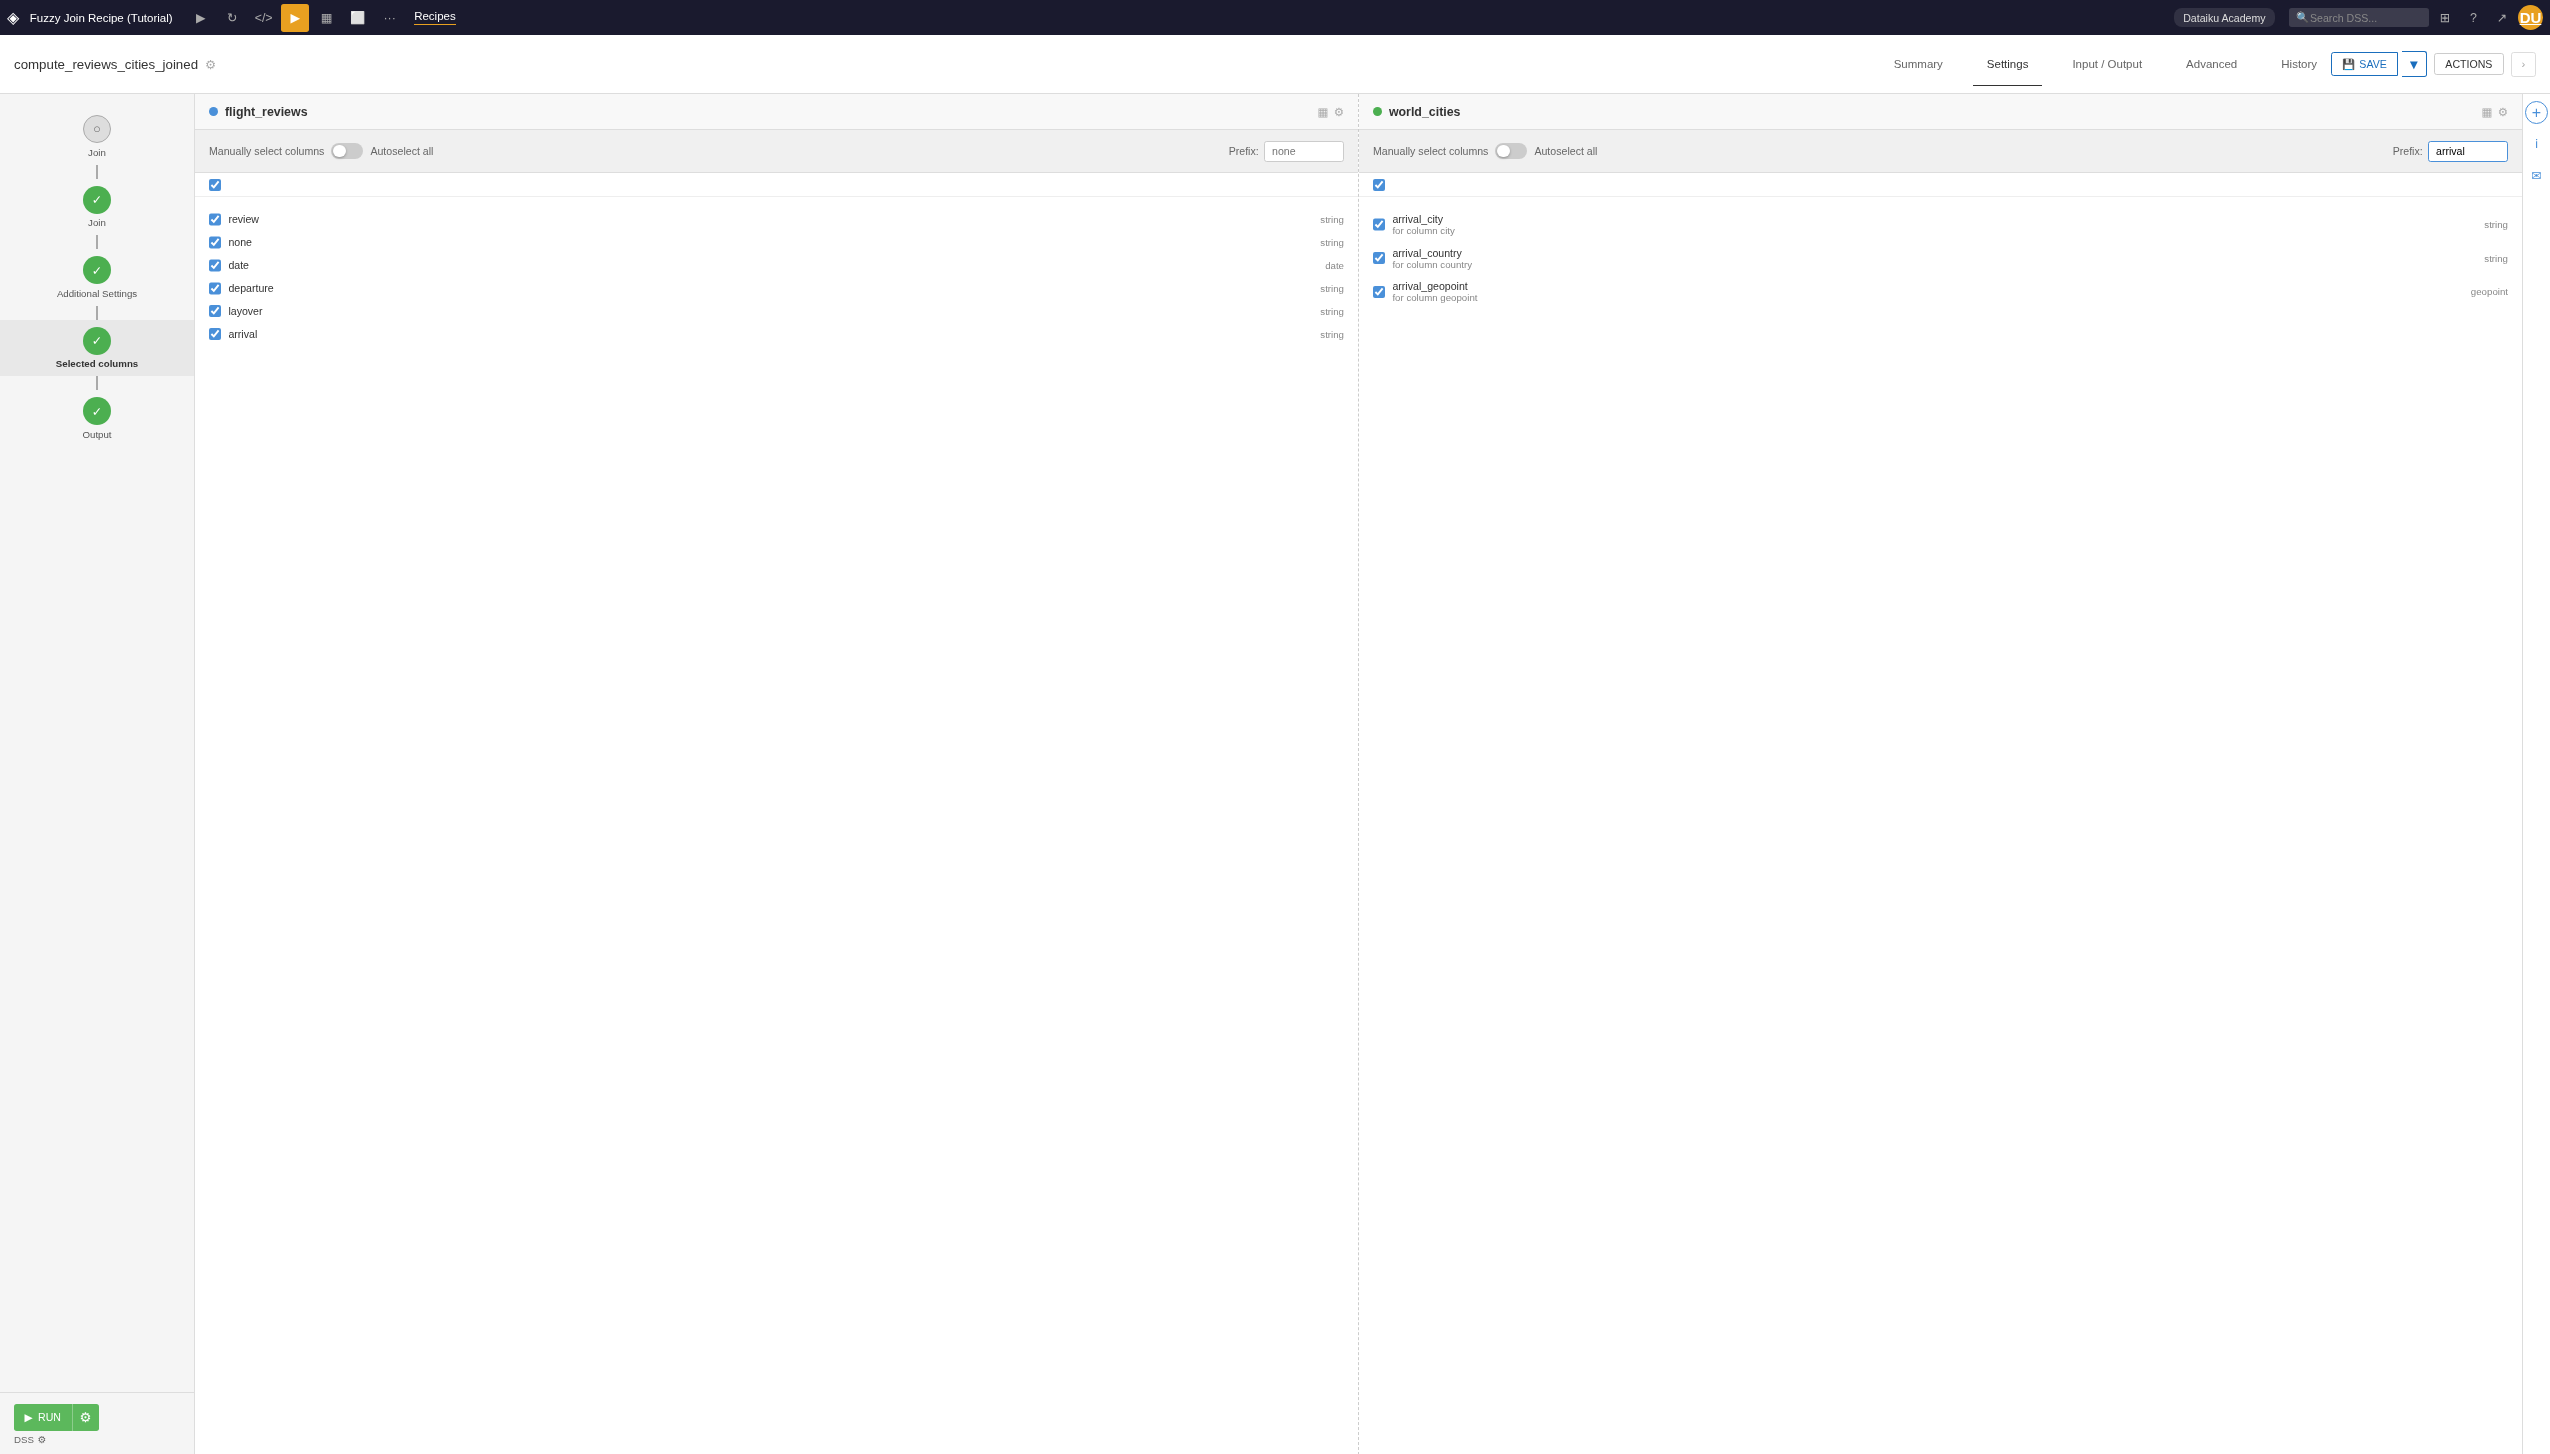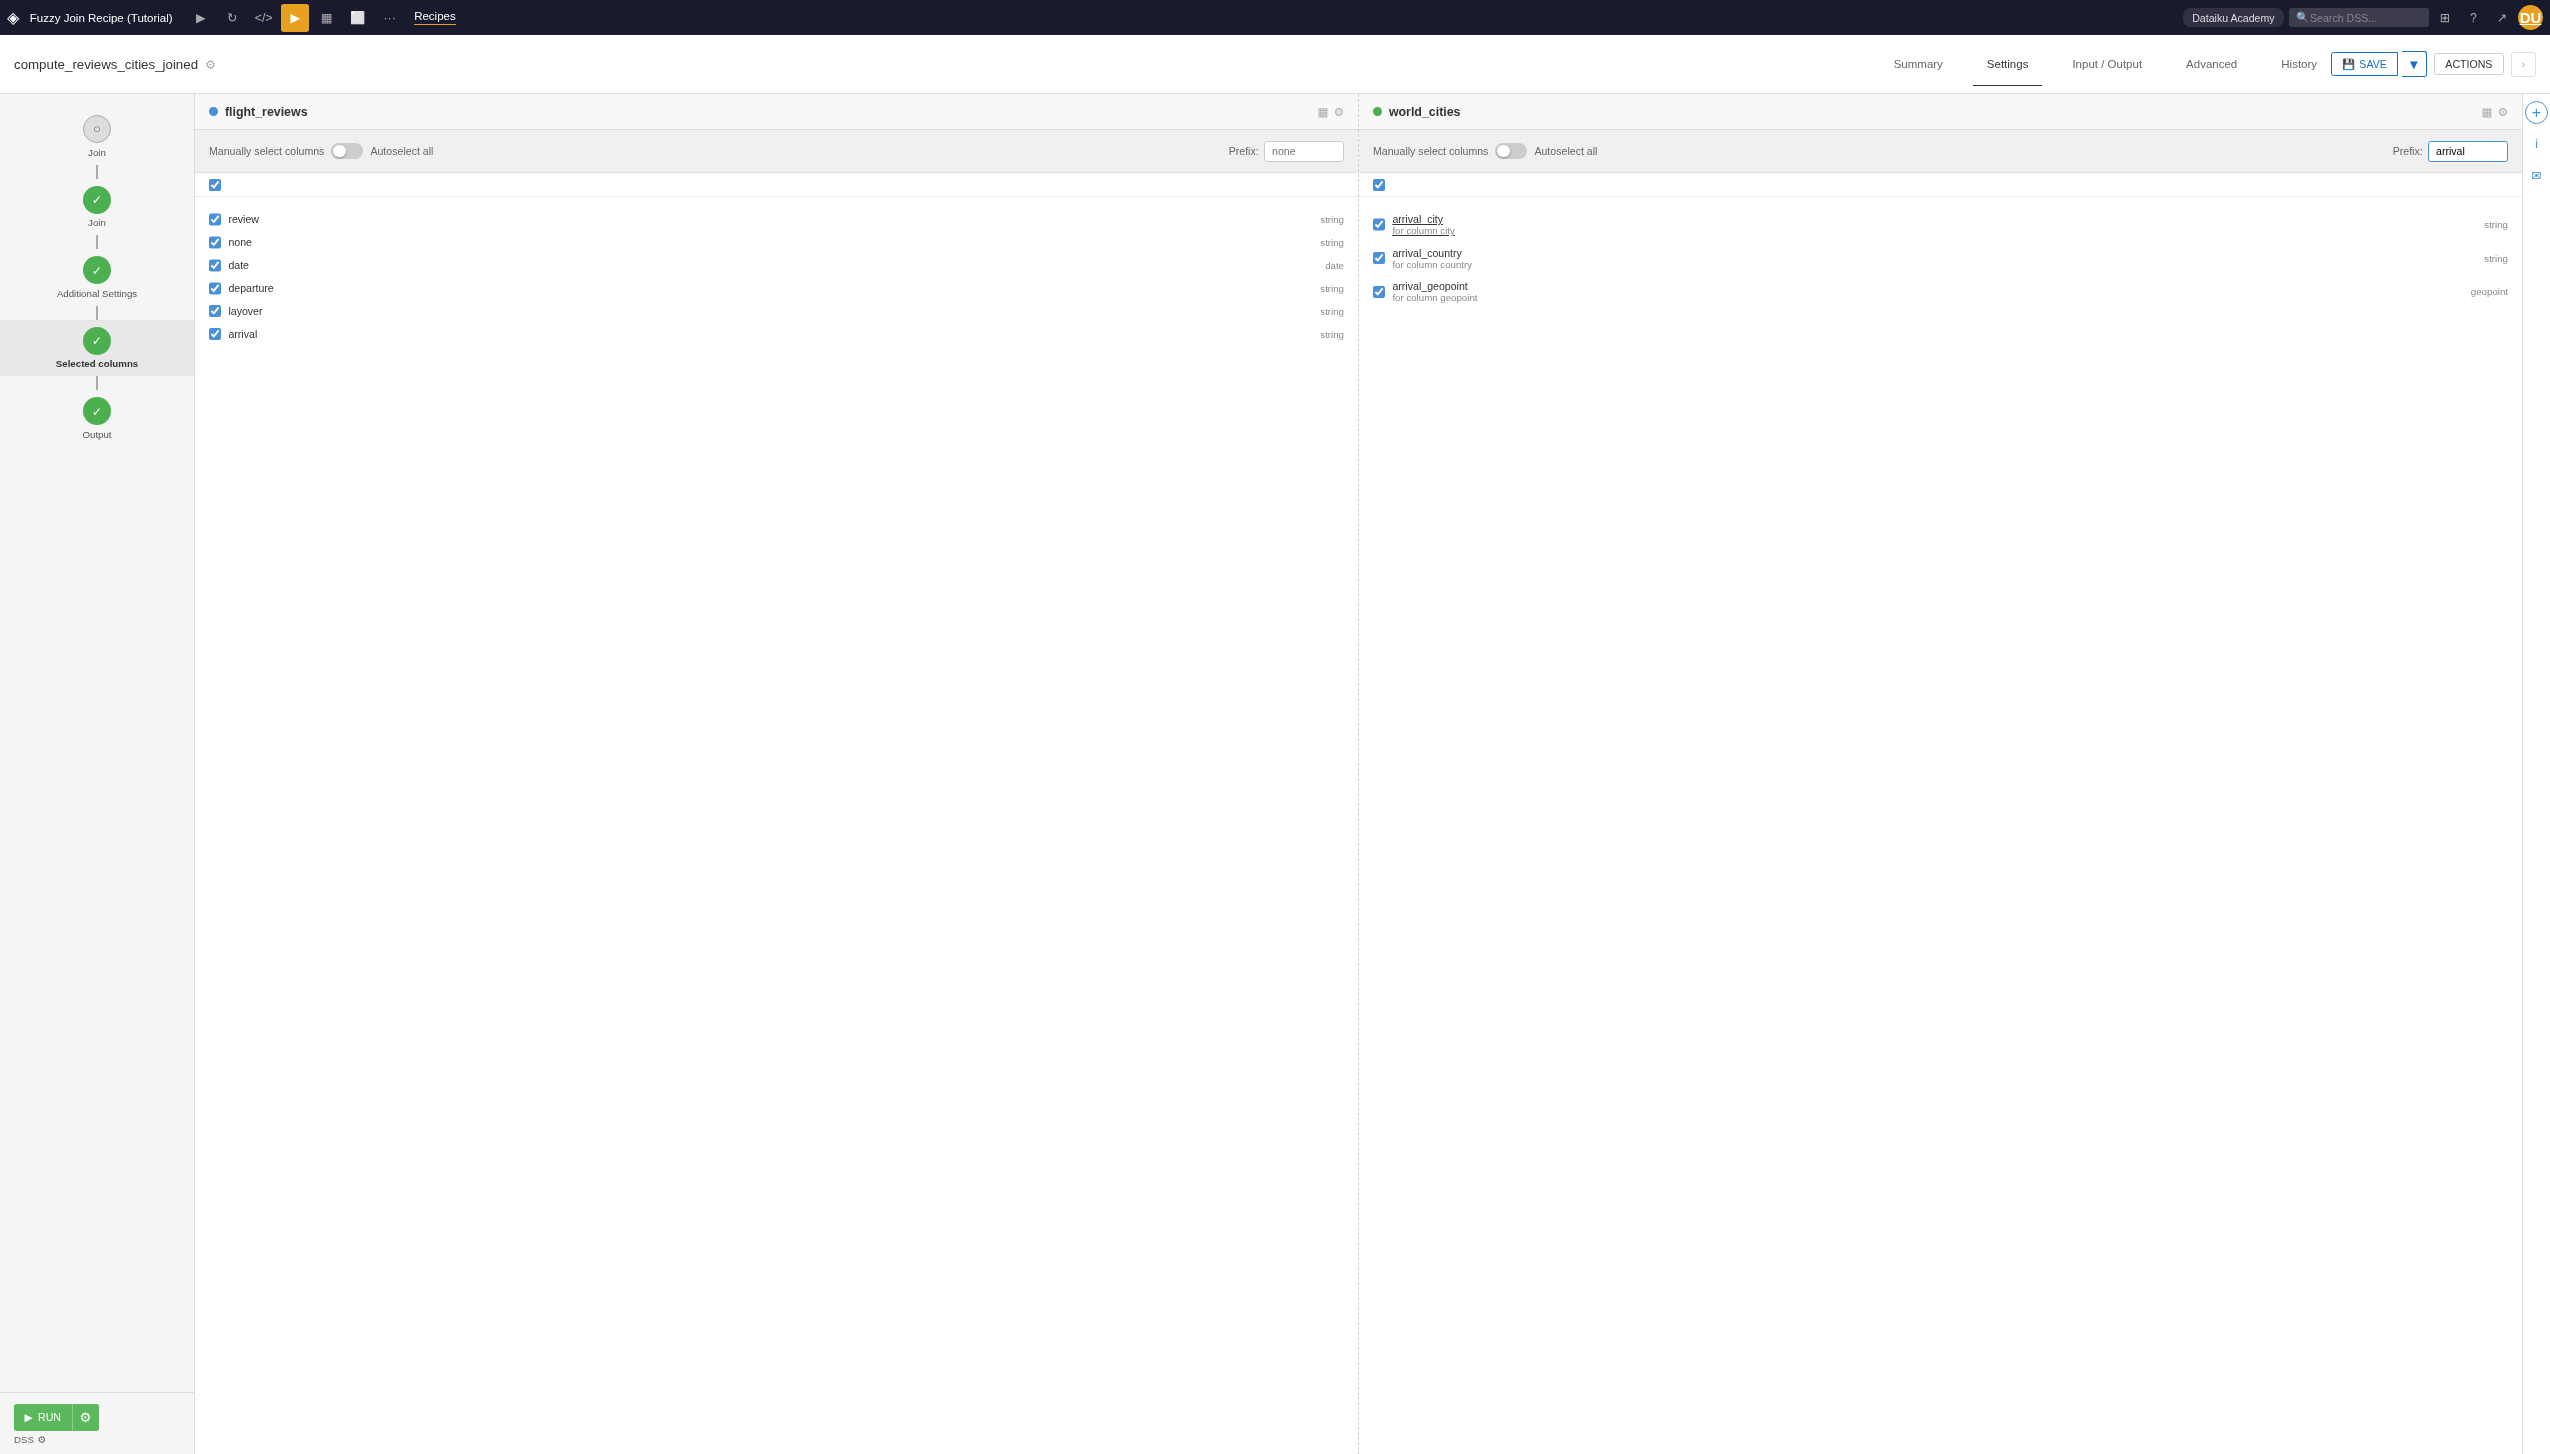--- a/index.html
+++ b/index.html
@@ -7,21 +7,21 @@
 
     
     .top-nav {
       display: flex; align-items: center; background: #1a1a2e; color: #ccc; height: 35px; padding: 0 7px; gap: 3.5px;
     }
     .top-nav .logo { color: white; font-size: 16px; margin-right: 7px; }
     .top-nav .project-title { color: white; font-size: 11.5px; font-weight: 500; margin-right: 10.6px; }
     .top-nav .nav-icon { width: 28px; height: 28px; display: flex; align-items: center; justify-content: center; border-radius: 2.7px; cursor: pointer; color: #aaa; font-size: 12.4px; }
     .top-nav .nav-icon.active { background: #e8a020; color: white; }
     .top-nav .spacer { flex: 1; }
-    .top-nav .dataiku-academy { background: rgba(255,255,255,0.1); padding: 3.5px 8.9px; border-radius: 8px; color: #ddd; font-size: 10.6px; cursor: pointer; margin-right: 2px; }
+    .top-nav .dataiku-academy { background: rgba(255,255,255,0.1); padding: 3.5px 8.9px; border-radius: 8px; color: #ddd; font-size: 10.6px; cursor: pointer; margin-right: 11px; }
     .top-nav .search-box { background: rgba(255,255,255,0.15); border: none; border-radius: 2.7px; padding: 3.5px 7px; color: #ccc; font-size: 10.6px; width: 140px; }
     .top-nav .search-box::placeholder { color: #888; }
     .top-nav .top-icons { display: flex; gap: 3.5px; align-items: center; }
     .top-nav .top-icon { width: 25px; height: 25px; display: flex; align-items: center; justify-content: center; color: #aaa; cursor: pointer; font-size: 12.4px; }
     .top-nav .avatar { width: 25px; height: 25px; border-radius: 50%; background: #e8a020; display: flex; align-items: center; justify-content: center; color: white; font-size: 15px; font-weight: bold; text-decoration: underline; }
 
     
     .second-bar {
       display: flex; align-items: center; background: white; height: 59px; padding: 0 14px; border-bottom: 0.9px solid #ddd;
     }
@@ -293,21 +293,21 @@
           </div>
         </div>
 
         <div class="master-checkbox-row">
           <input type="checkbox" class="col-checkbox" checked="" style="">
         </div>
 
         <div class="columns-list">
           <div class="col-row">
             <input type="checkbox" class="col-checkbox" checked="" style="">
-            <div style="flex:1;text-decoration:underline;">
+            <div style="flex:1;">
               <span class="col-name">arrival_city</span>
               <span class="col-subtext">for column city</span>
             </div>
             <span class="col-type">string</span>
           </div>
           <div class="col-row">
             <input type="checkbox" class="col-checkbox" checked="" style="">
             <div style="flex:1;">
               <span class="col-name">arrival_country</span>
               <span class="col-subtext">for column country</span>

